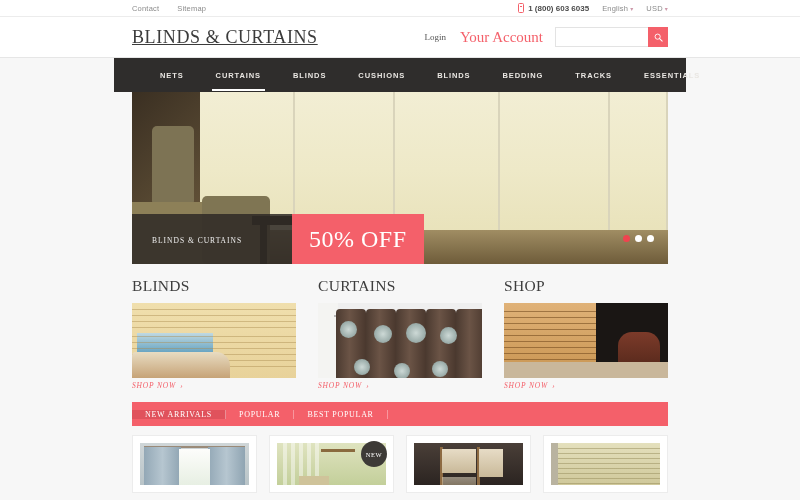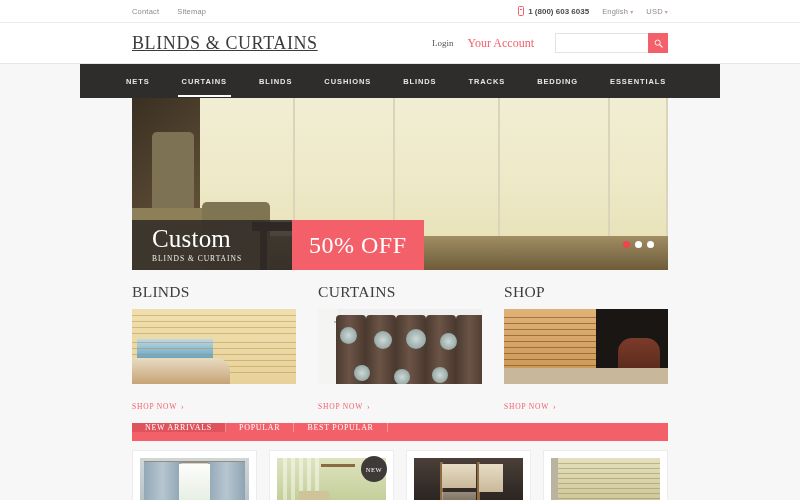--- a/index.html
+++ b/index.html
@@ -8,21 +8,21 @@
     font-family: "Liberation Sans", sans-serif;
     background: #f7f7f7;
     color: #444;
     font-size: 11px;
   }
   .page { width: 800px; height: 500px; position: relative; background: #f7f7f7; }
 
   
   .topbar {
     background: #ffffff;
-    height: 23px;
+    height: 17px;
     border-bottom: 1px solid #ececec;
     display: flex;
     align-items: center;
     justify-content: space-between;
     padding: 0 132px;
   }
   .topbar-left { display: flex; gap: 18px; }
   .topbar-left a,
   .topbar-right a { color: #8b8b8b; text-decoration: none; font-size: 7.5px; letter-spacing: .2px; }
   .topbar-right { display: flex; align-items: center; gap: 13px; }
@@ -60,42 +60,42 @@
     display: flex;
     align-items: center;
     gap: 0;
   }
   .login-link {
     font-family: "Liberation Serif", serif;
     font-size: 9px; color: #555; text-decoration: none; margin-right: 14px;
   }
   .account-link {
     font-family: "Liberation Serif", serif;
-    font-size: 12px; color: #f4606a; text-decoration: none; margin-right: 21px;
+    font-size: 15px; color: #f4606a; text-decoration: none; margin-right: 12px;
   }
   .search-wrap { display: flex; align-items: center; height: 20px; }
   .search-input {
     width: 93px; height: 20px; border: 1px solid #e3e3e3; border-right: none;
     background: #fff; outline: none; font-size: 8px; padding: 0 5px; color: #666;
     font-family: "Liberation Sans", sans-serif;
   }
   .search-btn {
     width: 20px; height: 20px; background: #f4606a; border: none; cursor: pointer;
     display: flex; align-items: center; justify-content: center;
   }
   .cart-btn {
     margin-left: 6px; height: 20px; background: #f4606a; border: none; cursor: pointer;
     display: flex; align-items: center; gap: 5px; padding: 0 7px 0 8px; color: #fff;
   }
   .cart-label { font-size: 8px; font-family: "Liberation Serif", serif; }
   .cart-div { width: 1px; height: 12px; background: rgba(255,255,255,.4); margin-left: 3px; }
   .cart-caret { font-size: 7px; color: #fff; margin-left: 3px; }
 
   
-  .navwrap { padding: 0 80px; background: #f7f7f7; }
+  .navwrap { padding: 0 114px; background: #f7f7f7; }
   .nav {
     background: #2f2d2c;
     height: 34px;
     display: flex;
     align-items: center;
     padding-left: 30px;
     gap: 0;
   }
   .nav-item {
     color: #e9e6e2;
@@ -167,23 +167,24 @@
 
   
   .cats { padding: 13px 132px 0 132px; display: flex; gap: 22px; }
   .cat { flex: 1; }
   .cat-title {
     font-family: "Liberation Serif", serif;
     font-size: 15.5px; color: #3d3d3d; letter-spacing: .3px; margin-bottom: 8px;
   }
   .cat-img { width: 100%; height: 75px; overflow: hidden; position: relative; }
   .cat-shop {
-    display: inline-block; margin-top: 18px;
+    display: inline-block; margin-top: 3px;
     color: #f4606a; font-size: 7.5px; letter-spacing: .8px; text-decoration: none;
     font-family: "Liberation Serif", serif;
+    font-style: italic;
   }
   .cat-shop .chev { margin-left: 4px; font-size: 8px; }
 
   
   .img-blinds { background: linear-gradient(180deg,#f0dfad,#e8d29a); }
   .img-blinds .slat { position: absolute; left: 0; right: 0; height: 1px; background: rgba(170,140,80,.45); }
   .img-blinds .win {
     position: absolute; left: 5px; top: 30px; width: 76px; bottom: 0;
     background: linear-gradient(180deg,#bfd9e2 0%,#6ea8c4 40%,#3d7fa3 70%,#c8ab7a 100%);
   }
@@ -215,21 +216,21 @@
   .img-sales .chair {
     position: absolute; right: 8px; bottom: 2px; width: 42px; height: 44px;
     background: linear-gradient(180deg,#7c3b2a,#4e2418);
     border-radius: 14px 14px 3px 3px;
   }
   .img-sales .floor2 { position: absolute; left: 0; right: 0; bottom: 0; height: 16px; background: #c9b79b; }
 
   
   .tabswrap { padding: 12px 132px 0 132px; }
   .tabs {
-    background: #f4606a; height: 18px; display: flex; align-items: flex-start;
+    background: #f4606a; height: 24px; display: flex; align-items: center;
   }
   .tab {
     color: #ffffff; font-size: 8px; letter-spacing: .7px; text-decoration: none;
     display: flex; align-items: center; padding: 0 13px;
     font-family: "Liberation Serif", serif;
     border-right: 1px solid rgba(255,255,255,.35);
   }
   .tab.active { background: #e0525c; }
 
   
@@ -301,22 +302,22 @@
     </div>
   </div>
 
   <div class="navwrap">
     <nav class="nav">
       <a href="#" class="nav-item">NETS</a>
       <a href="#" class="nav-item active">CURTAINS</a>
       <a href="#" class="nav-item">BLINDS</a>
       <a href="#" class="nav-item">CUSHIONS</a>
       <a href="#" class="nav-item">BLINDS</a>
+      <a href="#" class="nav-item">BEDDING</a>
       <a href="#" class="nav-item">TRACKS</a>
-      <a href="#" class="nav-item">BEDDING</a>
       <a href="#" class="nav-item">ESSENTIALS</a>
     </nav>
   </div>
 
   <div class="herowrap">
     <div class="hero">
       <div class="hero-img">
         <div class="blind-panel" style="left:68px;width:95px;"></div>
         <div class="blind-panel" style="left:163px;width:100px;"></div>
         <div class="blind-panel" style="left:263px;width:105px;"></div>
@@ -326,21 +327,20 @@
         <div class="hero-floor"></div>
         <div class="sofa" style="left:20px;top:34px;width:42px;height:80px;background:#7d7354;"></div>
         <div class="sofa" style="left:-6px;top:110px;width:90px;height:62px;"></div>
         <div class="sofa" style="left:70px;top:104px;width:68px;height:68px;background:#7f7553;"></div>
         <div class="hero-table" style="left:120px;top:124px;width:105px;height:9px;"></div>
         <div class="hero-table" style="left:128px;top:133px;width:7px;height:39px;"></div>
         <div class="hero-table" style="left:214px;top:133px;width:7px;height:39px;"></div>
       </div>
       <div class="hero-cap">
         <div class="cap-dark">
-          <div class="cap-title">Custom</div>
           <div class="cap-sub">BLINDS &amp; CURTAINS</div>
         </div>
         <div class="cap-red">50% OFF</div>
       </div>
       <div class="hero-dots">
         <span class="dot active"></span>
         <span class="dot"></span>
         <span class="dot"></span>
       </div>
     </div>

